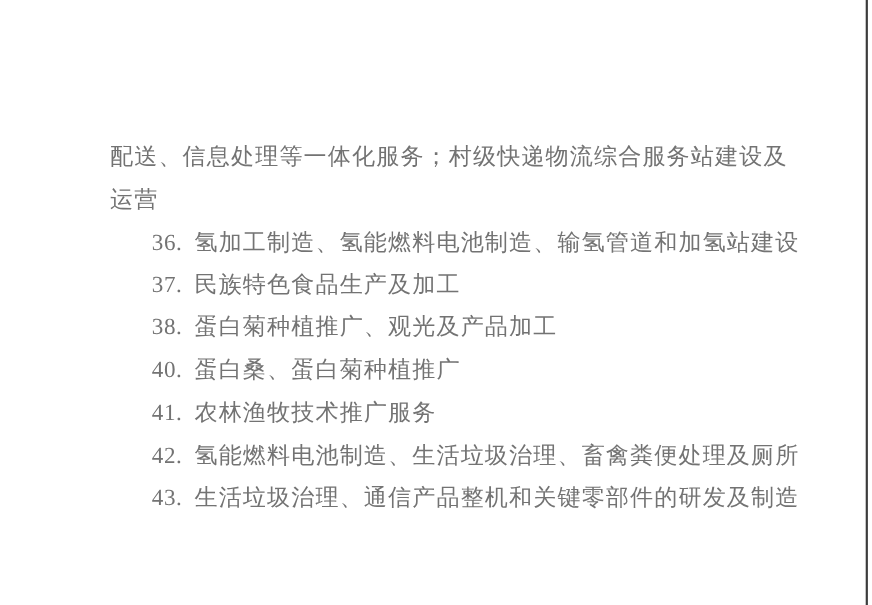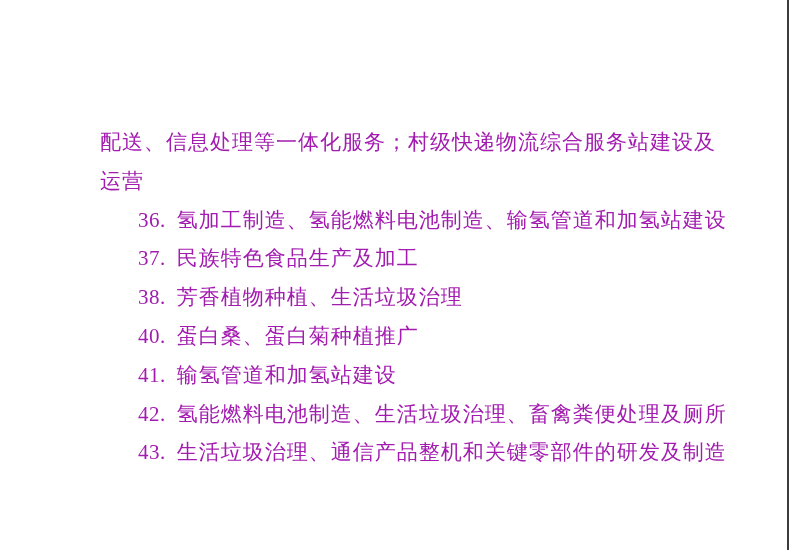--- a/index.html
+++ b/index.html
@@ -16,21 +16,21 @@
     font-family: "Liberation Serif", "DejaVu Serif", serif;
   }
   .text-block {
     position: absolute;
     top: 123px;
     left: 100px;
     width: 660px;
     font-size: 21px;
     line-height: 38.8px;
     letter-spacing: 1px;
-    color: #a21caf;
+    color: #737373;
     white-space: nowrap;
   }
   .line {
     height: 38.8px;
   }
   .line.indent {
     padding-left: 38px;
   }
   .num {
     margin-right: 11px;
@@ -61,30 +61,30 @@
 
     <div class="line indent">
       <span class="num">36.</span><span class="txt">氢加工制造、氢能燃料电池制造、输氢管道和加氢站建设</span>
     </div>
 
     <div class="line indent">
       <span class="num">37.</span><span class="txt">民族特色食品生产及加工</span>
     </div>
 
     <div class="line indent">
-      <span class="num">38.</span><span class="txt">芳香植物种植、生活垃圾治理</span>
+      <span class="num">38.</span><span class="txt">蛋白菊种植推广、观光及产品加工</span>
     </div>
 
 
     <div class="line indent">
       <span class="num">40.</span><span class="txt">蛋白桑、蛋白菊种植推广</span>
     </div>
 
     <div class="line indent">
-      <span class="num">41.</span><span class="txt">输氢管道和加氢站建设</span>
+      <span class="num">41.</span><span class="txt">农林渔牧技术推广服务</span>
     </div>
 
     <div class="line indent">
       <span class="num">42.</span><span class="txt">氢能燃料电池制造、生活垃圾治理、畜禽粪便处理及厕所</span>
     </div>
 
 
     <div class="line indent">
       <span class="num">43.</span><span class="txt">生活垃圾治理、通信产品整机和关键零部件的研发及制造</span>
     </div>

